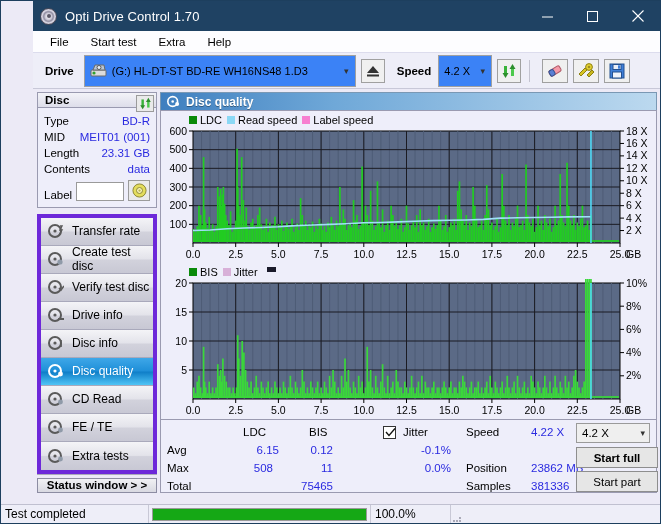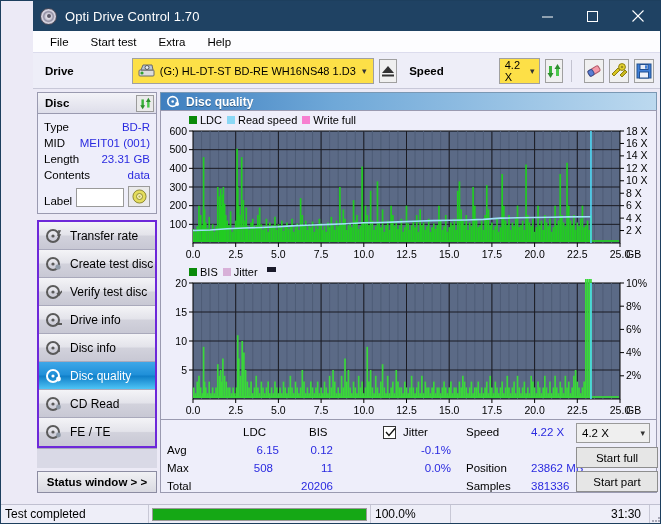--- a/index.html
+++ b/index.html
@@ -57,23 +57,23 @@
   .menuitem { padding: 2px 9px; font-size: 11.5px; color:#000; }
 
   
   .toolbar {
     height: 36px; background:#eeeef8;
     display:flex; align-items:center; padding: 0 6px;
     border-bottom: 1px solid #c8c8d8;
   }
   .tb-label { font-weight: bold; font-size: 11.5px; margin: 0 10px 0 6px; }
   .combo {
-    height: 26px; background:#fde047;
+    height: 32px; background:#3b82f6;
     border:1px solid #a0a0a0; display:flex; align-items:center;
-    font-size: 11px; padding: 0 0 0 2px; position:relative;margin-left:48px;
+    font-size: 11px; padding: 0 0 0 2px; position:relative;
   }
   .combo .arrow {
     width: 17px; height:20px; display:flex;align-items:center;justify-content:center;
     margin-left:auto; color:#333; font-size:9px;
   }
   .drivecombo { width: 272px; }
   .drive-ic { width:17px;height:15px;margin:0 5px 0 3px; flex:none;}
   .drivetext { white-space:nowrap; }
   .btn-sq {
     width: 24px; height: 24px; background:#f0f0f0; border:1px solid #a0a0a0;
@@ -107,21 +107,21 @@
     padding: 5px 6px 6px 6px;
   }
   .drow { display:flex; justify-content:space-between; align-items:center; height:16px; font-size:11.5px;}
   .drow .k { color:#000; }
   .drow .v { color:#2a2ae0; }
   .labelrow { display:flex; align-items:flex-end; margin-top:3px; gap:4px;}
   .labelrow .k { font-size:11.5px; }
   .lbl-input { flex:1; height:19px; background:#fff; border:1px solid #9a9a9a; }
   .lbl-btn { width:22px;height:21px;background:#eaeaea;border:1px solid #9b9b9b;display:flex;align-items:center;justify-content:center;}
 
-  .navlist { margin-top: 6px; border:2px solid #6d28d9; background:#d9d9e6; }
+  .navlist { margin-top: 6px; border:4px solid #6d28d9; background:#d9d9e6; }
   .navitem {
     height: 28px; display:flex; align-items:center; gap:8px;
     padding-left: 7px; font-size: 12px;
     background: linear-gradient(#f4f4f7 0%, #e3e3ea 48%, #d2d2dc 52%, #c8c8d4 100%);
     border-bottom: 1px solid #a9a9bb;
   }
   .navitem:last-child { border-bottom:none; }
   .navitem.active {
     background: linear-gradient(#3ea7e8 0%, #1f8fd8 48%, #0f7ec8 52%, #4fc4f5 100%);
     color:#fff;
@@ -393,20 +393,28 @@
           <span>CD Read</span>
         </div>
         <div class="navitem">
           <svg class="nav-ic" viewBox="0 0 16 16">
               <circle cx="7" cy="8" r="6" fill="none" stroke="#5a5a5a" stroke-width="2"></circle>
               <circle cx="7" cy="8" r="1.6" fill="#5a5a5a"></circle>
               <circle cx="12.5" cy="11" r="2.4" fill="#8f9aa8"></circle>
             </svg>
           <span>FE / TE</span>
         </div>
+        <div class="navitem">
+          <svg class="nav-ic" viewBox="0 0 16 16">
+              <circle cx="7" cy="8" r="6" fill="none" stroke="#5a5a5a" stroke-width="2"></circle>
+              <circle cx="7" cy="8" r="1.6" fill="#5a5a5a"></circle>
+              <circle cx="12.5" cy="11" r="2.4" fill="#8f9aa8"></circle>
+            </svg>
+          <span>Extra tests</span>
+        </div>
       </div>
 
       <div class="navfill"></div>
 
       <div class="statusbtn">Status window &gt; &gt;</div>
     </div>
 
     <div class="content">
 
       <div class="dq-hdr">
@@ -424,21 +432,21 @@
           <span class="lg">
             <span class="sw" style="background:#0a8a0a"></span>
             <span>LDC</span>
           </span>
           <span class="lg">
             <span class="sw" style="background:#8ad8f5"></span>
             <span>Read speed</span>
           </span>
           <span class="lg">
             <span class="sw" style="background:#f77fd0"></span>
-            <span>Write full</span>
+            <span>Label speed</span>
           </span>
         </div>
         <div class="chartwrap" id="wrap-ldc" style="height:136px;">
             <svg width="495" height="136" style="display: block;">
               <rect x="32" y="4" width="427" height="112" fill="#5b6a86" stroke="#000" stroke-width="1"></rect>
               <line x1="40.54" y1="4" x2="40.54" y2="116" stroke="#4e5c76" stroke-width="1"></line>
               <line x1="49.08" y1="4" x2="49.08" y2="116" stroke="#4e5c76" stroke-width="1"></line>
               <line x1="57.620000000000005" y1="4" x2="57.620000000000005" y2="116" stroke="#4e5c76" stroke-width="1"></line>
               <line x1="66.16" y1="4" x2="66.16" y2="116" stroke="#4e5c76" stroke-width="1"></line>
               <line x1="74.7" y1="4" x2="74.7" y2="116" stroke="#4e5c76" stroke-width="1"></line>
@@ -1175,52 +1183,51 @@
         <div class="t hdr" style="left:6px;   top:24px;">Avg</div>
         <div class="t hdr" style="left:6px;   top:42px;">Max</div>
         <div class="t hdr" style="left:6px;   top:60px;">Total</div>
 
         <div class="t num axr" style="left:56px; width:62px; top:24px;">6.15</div>
         <div class="t num axr" style="left:50px; width:62px; top:42px;">508</div>
         <div class="t num axr" style="left:40px; width:72px; top:50px;margin-top:34px;">2346571</div>
 
         <div class="t num axr" style="left:120px; width:52px; top:24px;">0.12</div>
         <div class="t num axr" style="left:120px; width:52px; top:42px;">11</div>
-        <div class="t num axr" style="left:120px; width:52px; top:60px;">20206</div>
+        <div class="t num axr" style="left:120px; width:52px; top:60px;">75465</div>
 
         <div class="t num axr" style="left:218px; width:72px; top:24px;">-0.1%</div>
         <div class="t num axr" style="left:218px; width:72px; top:42px;">0.0%</div>
 
         <div class="t hdr" style="left:305px; top:6px;">Speed</div>
         <div class="t num" style="left:370px; top:6px;">4.22 X</div>
         <div class="t hdr" style="left:305px; top:42px;">Position</div>
         <div class="t num" style="left:370px; top:42px;">23862 MB</div>
         <div class="t hdr" style="left:305px; top:60px;">Samples</div>
         <div class="t num" style="left:370px; top:60px;">381336</div>
 
         <div class="spd-combo" style="left:415px; top:3px;">
           <span>4.2 X</span>
           <span class="arrow">▾</span>
         </div>
-        <div class="sbtn" style="left:415px; top:27px;">Start full</div>
+        <div class="sbtn" style="left:415px; top:27px;font-weight:bold;">Start full</div>
         <div class="sbtn" style="left:415px; top:51px;">Start part</div>
       </div>
 
     </div>
   </div>
 
   <div class="statusbar">
     <div class="sb-cell sb-text">Test completed</div>
     <div class="sb-cell sb-prog">
       <div class="progtrack">
         <div class="progfill" id="progfill" style="width: 100%;"></div>
       </div>
     </div>
     <div class="sb-cell sb-pct">100.0%</div>
-    <div class="sb-cell sb-time">31:30</div>
     <div class="grip">
       <svg width="12" height="12" viewBox="0 0 12 12" style="position:absolute;bottom:0;right:0;">
         <circle cx="9" cy="9" r="0.9" fill="#8a8a9a"></circle>
           <circle cx="6" cy="9" r="0.9" fill="#8a8a9a"></circle>
         <circle cx="9" cy="6" r="0.9" fill="#8a8a9a"></circle>
           <circle cx="3" cy="9" r="0.9" fill="#8a8a9a"></circle>
       </svg>
     </div>
   </div>
 

